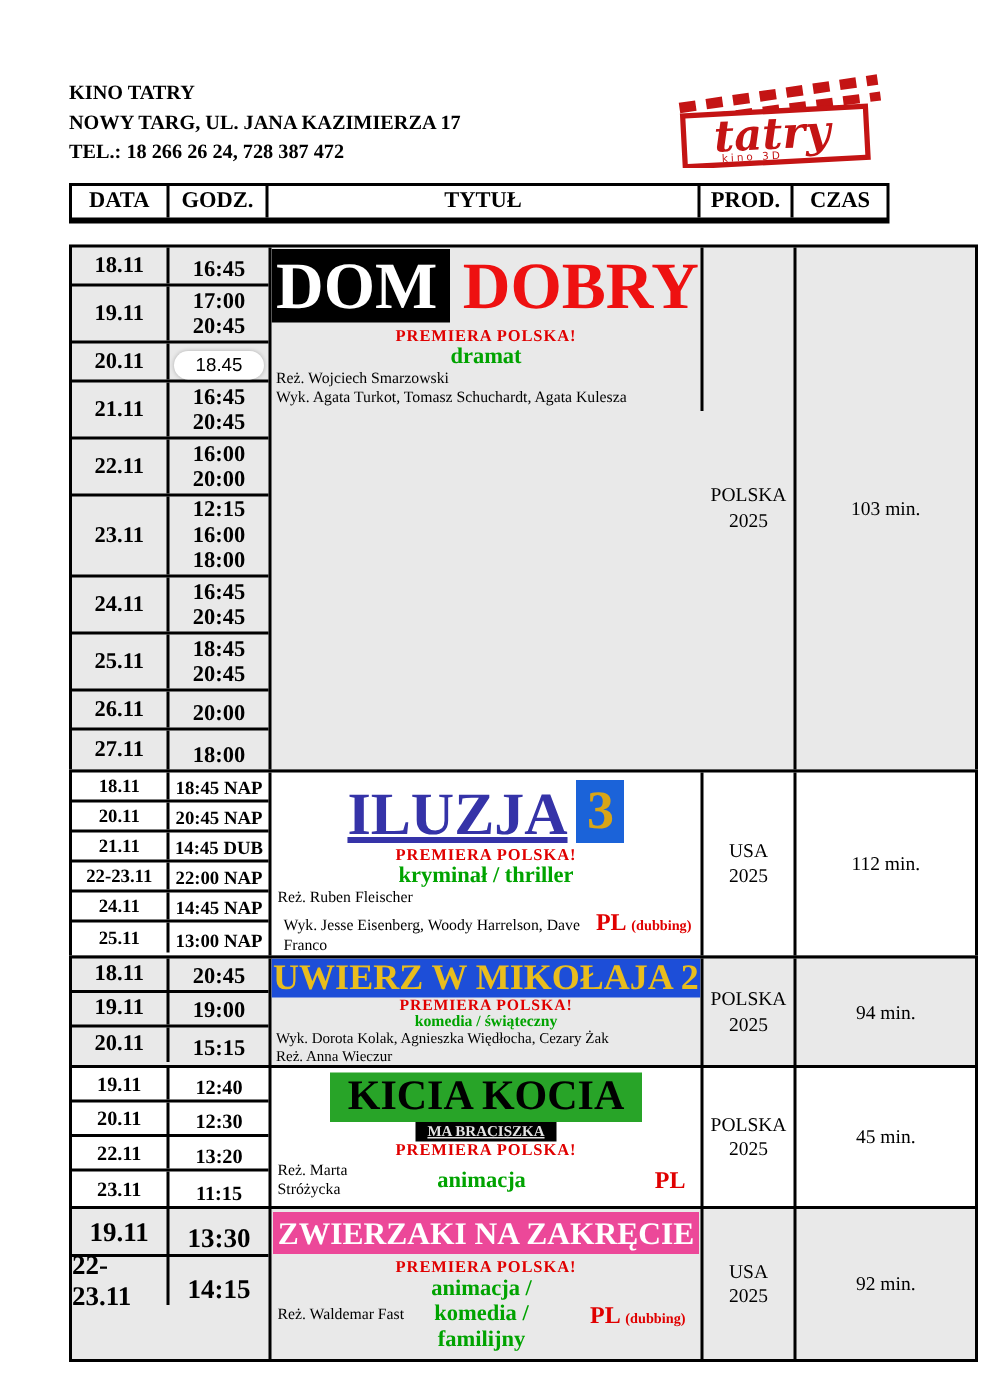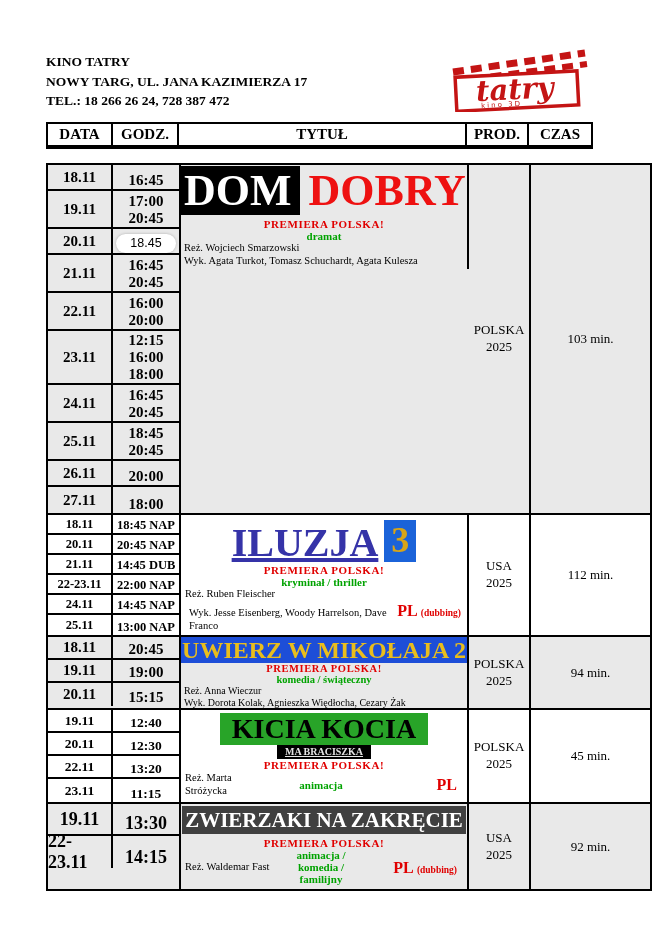--- a/index.html
+++ b/index.html
@@ -35,21 +35,21 @@
   .b0 { font-size: 15px; } .b0 .tcell { line-height: 17px; }
   .b1 { font-size: 12.5px; } .b2 { font-size: 15px; } .b3 { font-size: 13.5px; } .b4 { font-size: 18px; }
   .r1 { height: 26px; } .r2 { height: 38px; } .r3 { height: 54px; }
   .rb1 { height: 20px; } .rb2 { height: 23px; } .rb3 { height: 23px; } .rb4 { height: 32px; }
 
   .pill { background: #fff; border-radius: 10px; padding: 1px 14px; font-family: "Liberation Sans", "DejaVu Sans", sans-serif;
           font-size: 12.5px; font-weight: 400; box-shadow: 0 0 3px rgba(0,0,0,.25); }
 
   
   .premiere { color: #e00000; font-weight: bold; font-size: 11px; letter-spacing: .6px; text-align: center; }
-  .genre { color: #00a300; font-weight: bold; font-size: 11px; text-align: center; }
+  .genre { color: #00a300; font-weight: bold; font-size: 15px; text-align: center; }
   .credit { font-size: 10.5px; line-height: 1.22; text-align: left; }
   .pl { color: #e00000; font-weight: bold; font-size: 16px; white-space: nowrap; }
   .dub { font-size: 9.5px; }
 
   
   .ta0 { padding: 0; height: 100%; }
   .t0 { font-size: 44px; font-weight: bold; line-height: 1.2; white-space: nowrap; }
   .t0 .p1 { background: #000; color: #fff; padding: 0 8px 0 3px; }
   .t0 .p2 { color: #ee1111; margin-left: 9px; }
   .mid0 { margin: auto 0; }
@@ -73,21 +73,21 @@
   .bar3 { background: #28a428; color: #000; font-weight: bold; font-size: 28px; line-height: 1.15;
           padding: 0 12px; margin: 3px auto 0; white-space: nowrap; }
   .bar3b { background: #000; color: #e5e5e5; font-weight: bold; font-size: 10px; line-height: 1.15;
            padding: 1px 8px; margin: 0 auto; text-decoration: underline; white-space: nowrap; }
   .bottomrow { display: flex; justify-content: space-between; align-items: center; margin-top: auto; padding: 0 10px 4px 4px; }
   .bottomrow .credit { flex: 1; }
   .bottomrow .genre { flex: 1; }
   .bottomrow .plwrap { flex: 1; text-align: right; }
 
   
-  .bar4 { background: #404040; color: #fff; font-weight: bold; font-size: 21px; text-align: center;
+  .bar4 { background: #ec4899; color: #fff; font-weight: bold; font-size: 21px; text-align: center;
           line-height: 28px; height: 28px; margin: 2px 1px 0; white-space: nowrap; }
   .ta4 .premiere { margin-top: 3px; }
 </style>
 </head>
 <body>
 
 <div class="sheet">
   <div class="content">
 
     <div class="top-row">
@@ -283,22 +283,22 @@
           <div class="dcell">20.11</div>
           <div class="tcell">
               <div>15:15</div>
             </div>
         </div>
       </div>
       <div class="col-title ta2">
         <div class="bar2">UWIERZ W MIKOŁAJA 2</div>
         <div class="premiere">PREMIERA POLSKA!</div>
         <div class="genre">komedia / świąteczny</div>
+        <div class="credit">Wyk. Dorota Kolak, Agnieszka Więdłocha, Cezary Żak</div>
         <div class="credit">Reż. Anna Wieczur</div>
-        <div class="credit">Wyk. Dorota Kolak, Agnieszka Więdłocha, Cezary Żak</div>
       </div>
       <div class="col-prod">
         <div>POLSKA</div>
         <div>2025</div>
       </div>
       <div class="col-czas">94 min.</div>
     </div>
 
     <div class="block b3">
       <div class="col-left">

